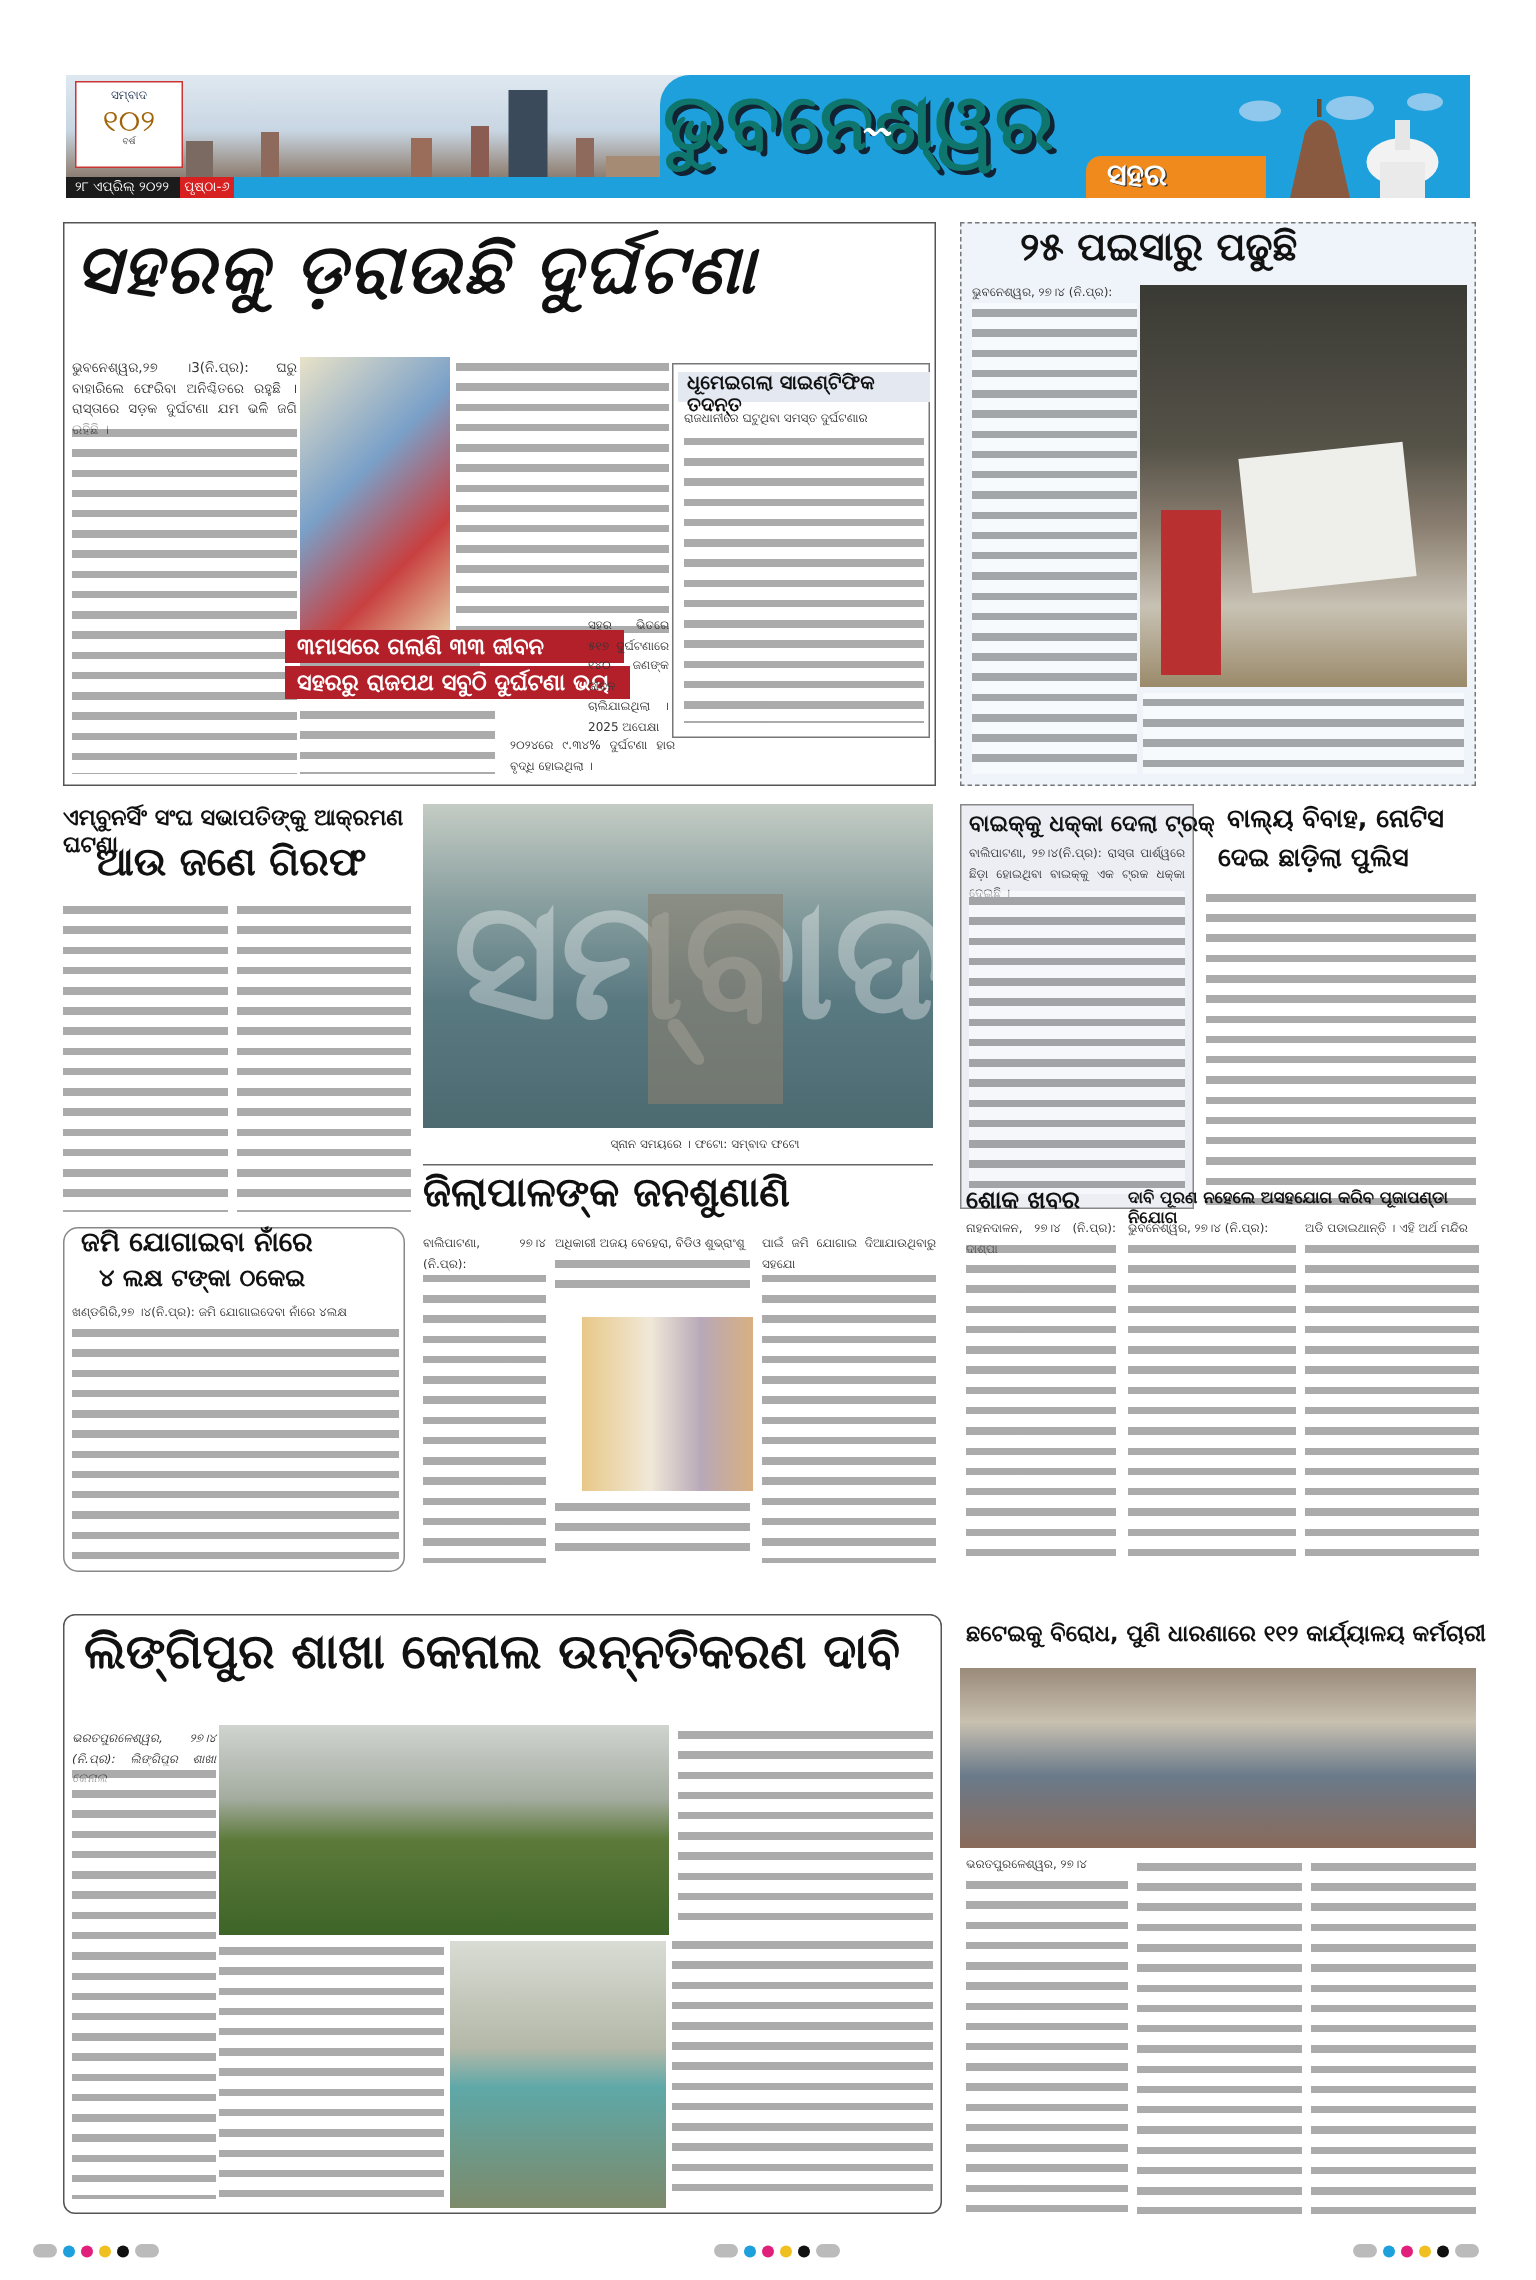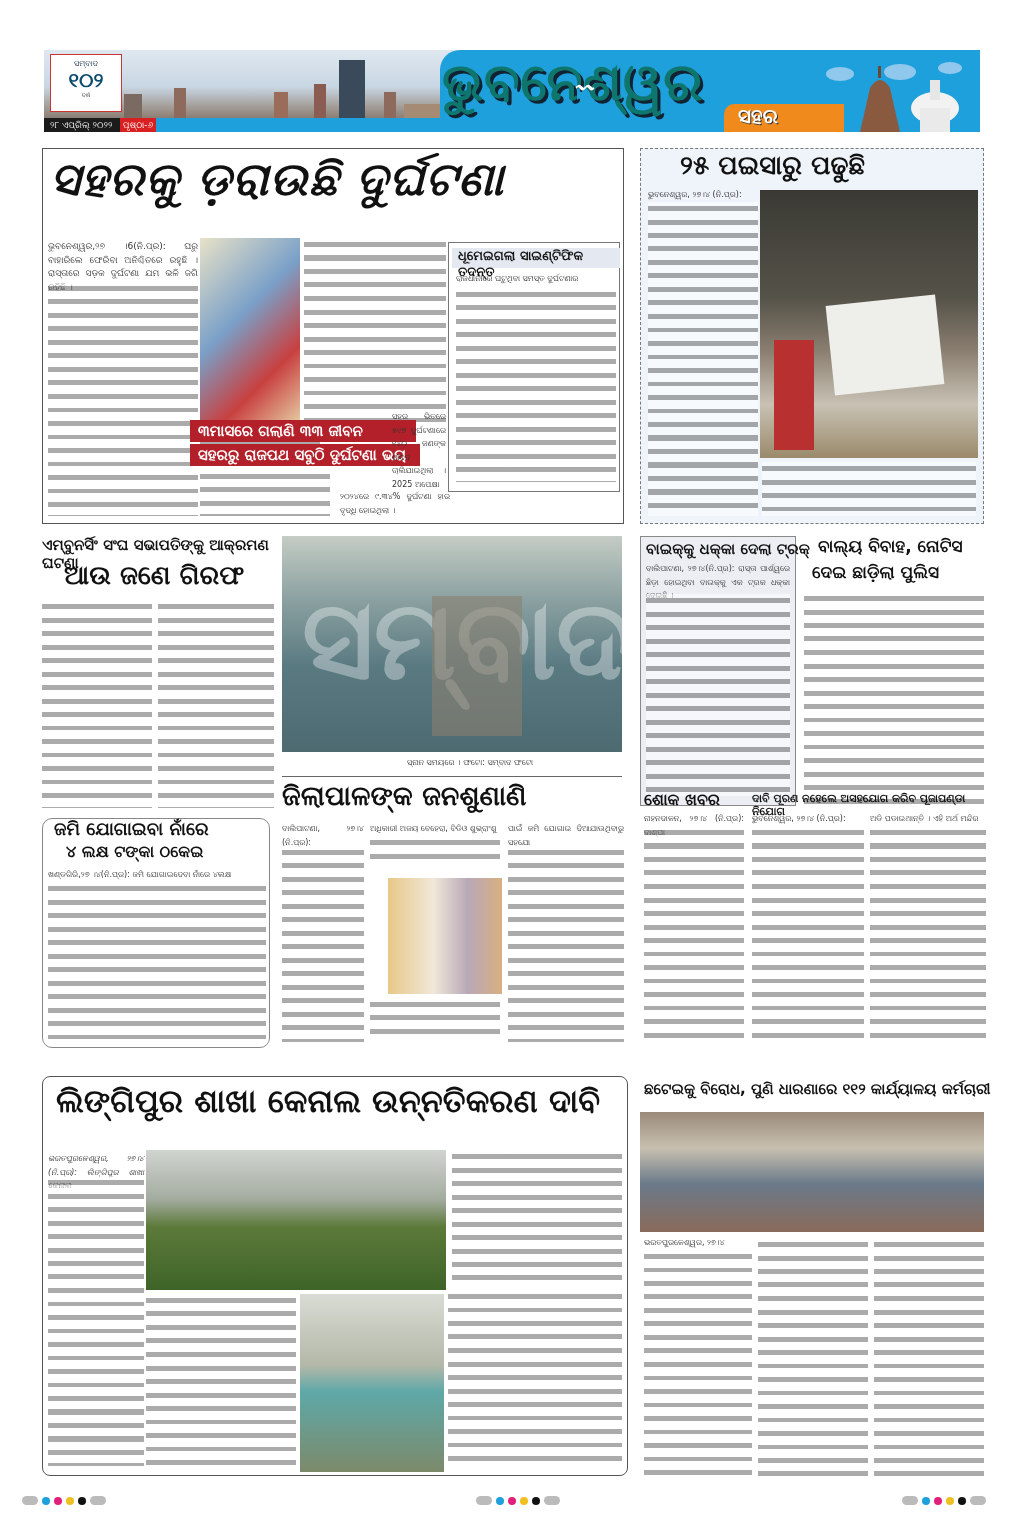--- a/index.html
+++ b/index.html
@@ -4,21 +4,21 @@
 <style>
   * { box-sizing: border-box; margin: 0; padding: 0; }
   body { width: 1024px; height: 1520px; background: #fff; font-family: "DejaVu Sans", sans-serif; position: relative; overflow: hidden; color: #222; }
   .abs { position: absolute; }
   
   .mast { left: 44px; top: 50px; width: 422px; height: 82px; background: linear-gradient(180deg,#dfe8f0 0%,#c8d6e3 45%,#9a8f86 75%,#6c5a50 100%); border-bottom: 0; }
   .mast .sky { position:absolute; left:0; top:0; width:100%; height:100%; overflow:hidden; }
   .bld { position:absolute; bottom:10px; background:#7b6a62; }
   .logo { left: 50px; top: 54px; width: 72px; height: 58px; background: #fff; border: 1px solid #c33; text-align:center; }
   .logo .l1 { font-size: 8px; color:#235; margin-top:4px; }
-  .logo .l2 { font-size: 20px; color:#0c4a6e; font-weight:bold; line-height:22px; }
+  .logo .l2 { font-size: 20px; color:#a16207; font-weight:normal; line-height:22px; }
   .logo .l3 { font-size: 6px; color:#333; }
   .datebar { left: 44px; top: 118px; width: 110px; height: 14px; background:#1b1b1b; color:#fff; font-size:9px; padding-left:6px; line-height:14px; }
   .pagebar { left: 120px; top: 118px; width: 36px; height: 14px; background:#d92020; color:#fff; font-size:9px; line-height:14px; text-align:center; }
   .bluebar { left: 156px; top: 118px; width: 286px; height: 14px; background:#1ea0dc; }
   .titlebox { left: 440px; top: 50px; width: 540px; height: 82px; background:#1ea0dc; border-radius: 20px 0 0 0; }
   .title-text { left: 442px; top: 52px; font-size: 52px; font-weight: bold; color:#0f766e; text-shadow: 3px 3px 0 #123; letter-spacing: 1px; }
   .sahara { left: 724px; top: 104px; width: 120px; height: 28px; background:#f08a1c; border-radius: 10px 0 0 0; color:#fff; font-size:20px; font-weight:bold; padding-left:14px; text-shadow: 1px 1px 0 #333; }
   .temple { left: 820px; top: 58px; width: 150px; height: 74px; }
   
   .box { border: 1px solid #555; }
@@ -66,21 +66,21 @@
     <ellipse cx="115" cy="50" rx="24" ry="16" fill="#f2f2f2"></ellipse>
     <rect x="100" y="50" width="30" height="24" fill="#eaeaea"></rect>
     <rect x="110" y="22" width="10" height="20" fill="#e6e6e6"></rect>
   </svg>
 </div>
 <div class="abs sahara">ସହର</div>
 <div class="abs" style="left:576px;top:72px;font-size:18px;color:#fff;">〰</div>
 
 <div class="abs box" style="left:42px;top:148px;width:582px;height:376px;"></div>
 <div class="abs hl" style="left:50px;top:152px;font-size:46px;letter-spacing:1px;font-style:italic;">ସହରକୁ ଡ଼ରାଉଛି ଦୁର୍ଘଟଣା</div>
-<div class="abs body-text" style="left:48px;top:240px;width:150px;">ଭୁବନେଶ୍ୱର,୨୭ ।6(ନି.ପ୍ର): ଘରୁ ବାହାରିଲେ ଫେରିବା ଅନିଶ୍ଚିତରେ ରହୁଛି । ରାସ୍ତାରେ ସଡ଼କ ଦୁର୍ଘଟଣା ଯମ ଭଳି ଜଗି ରହିଛି ।</div>
+<div class="abs body-text" style="left:48px;top:240px;width:150px;">ଭୁବନେଶ୍ୱର,୨୭ ।3(ନି.ପ୍ର): ଘରୁ ବାହାରିଲେ ଫେରିବା ଅନିଶ୍ଚିତରେ ରହୁଛି । ରାସ୍ତାରେ ସଡ଼କ ଦୁର୍ଘଟଣା ଯମ ଭଳି ଜଗି ରହିଛି ।</div>
 <div class="abs col-lines" style="left:48px;top:282px;width:150px;height:234px;"></div>
 <div class="abs photo" style="left:200px;top:238px;width:100px;height:196px;background:linear-gradient(135deg,#e8e2c8,#7aa0c8 40%,#c84040 70%,#eadfb0);"></div>
 <div class="abs col-lines" style="left:304px;top:238px;width:142px;height:184px;"></div>
 <div class="abs col-lines" style="left:200px;top:436px;width:120px;height:12px;"></div>
 
 <div class="abs" style="left:448px;top:242px;width:172px;height:250px;background:#fff;border:1px solid #777;transform:skewY(0deg);"></div>
 <div class="abs hl" style="left:452px;top:248px;width:168px;height:20px;background:#e4e8f0;font-size:13px;padding-left:6px;">ଧୂମେଇଗଲା ସାଇଣ୍ଟିଫିକ ତଦନ୍ତ</div>
 <div class="abs body-text" style="left:456px;top:272px;width:160px;font-size:8px;">ରାଜଧାନୀରେ ଘଟୁଥିବା ସମସ୍ତ ଦୁର୍ଘଟଣାର</div>
 <div class="abs col-lines" style="left:456px;top:288px;width:160px;height:194px;"></div>
 

